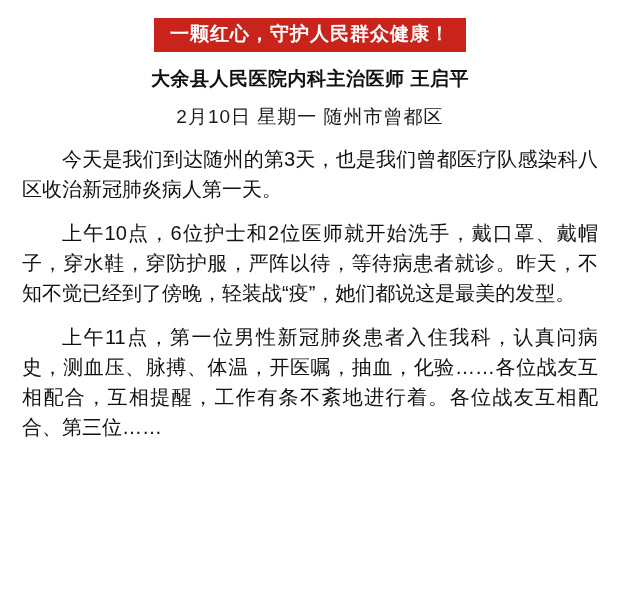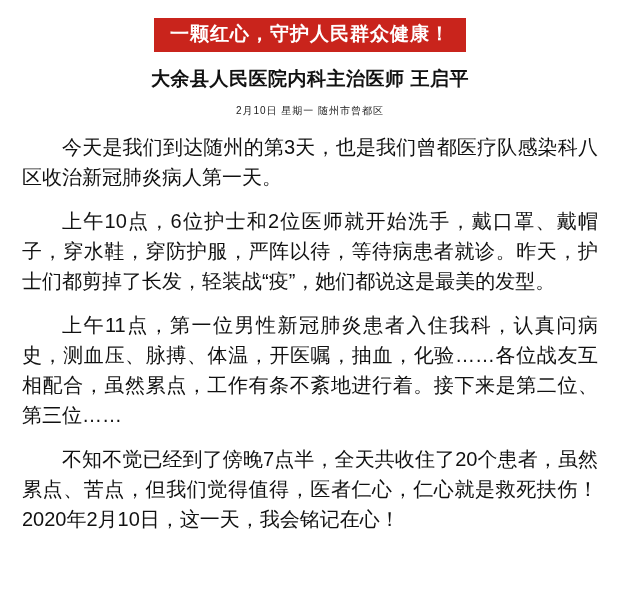--- a/index.html
+++ b/index.html
@@ -40,21 +40,21 @@
     text-align: center;
     font-size: 19px;
     font-weight: bold;
     color: #111111;
     margin-top: 14px;
     margin-bottom: 12px;
     letter-spacing: 0.5px;
   }
   .subtitle {
     text-align: center;
-    font-size: 10px;
+    font-size: 19px;
     color: #1a1a1a;
     margin-bottom: 14px;
     letter-spacing: 1px;
   }
   .body-text {
     font-size: 20px;
     line-height: 30px;
     color: #111111;
     text-align: justify;
     text-justify: inter-ideograph;
@@ -75,18 +75,17 @@
   <div class="banner-wrap">
     <div class="banner">一颗红心，守护人民群众健康！</div>
   </div>
 
   <div class="title">大余县人民医院内科主治医师 王启平</div>
 
   <div class="subtitle">2月10日  星期一  随州市曾都区</div>
 
   <div class="body-text">
     <p class="para">今天是我们到达随州的第3天，也是我们曾都医疗队感染科八区收治新冠肺炎病人第一天。</p>
-    <p class="para">上午10点，6位护士和2位医师就开始洗手，戴口罩、戴帽子，穿水鞋，穿防护服，严阵以待，等待病患者就诊。昨天，护士们都剪掉了长发，轻装战“疫”，她们都说这是最美的发型。</p>
-    <p class="para">上午11点，第一位男性新冠肺炎患者入住我科，认真问病史，测血压、脉搏、体温，开医嘱，抽血，化验……各位战友互相配合，虽然累点，工作有条不紊地进行着。接下来是第二位、第三位……</p>
-    <p class="para">不知不觉已经到了傍晚7点半，全天共收住了20个患者，虽然累点、苦点，但我们觉得值得，医者仁心，仁心就是救死扶伤！2020年2月10日，这一天，我会铭记在心！</p>
+    <p class="para">上午10点，6位护士和2位医师就开始洗手，戴口罩、戴帽子，穿水鞋，穿防护服，严阵以待，等待病患者就诊。昨天，不知不觉已经到了傍晚，轻装战“疫”，她们都说这是最美的发型。</p>
+    <p class="para">上午11点，第一位男性新冠肺炎患者入住我科，认真问病史，测血压、脉搏、体温，开医嘱，抽血，化验……各位战友互相配合，互相提醒，工作有条不紊地进行着。各位战友互相配合、第三位……</p>
   </div>
 
 </div>
 
 </body></html>

